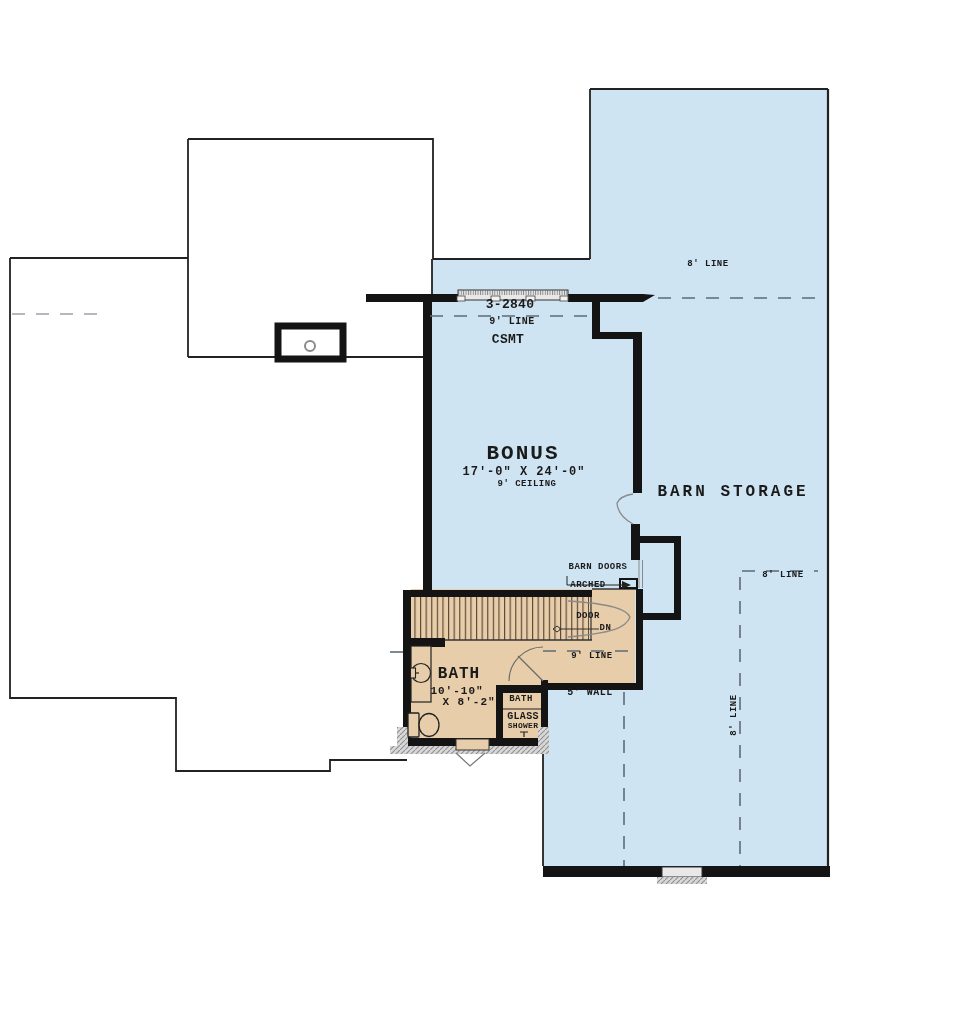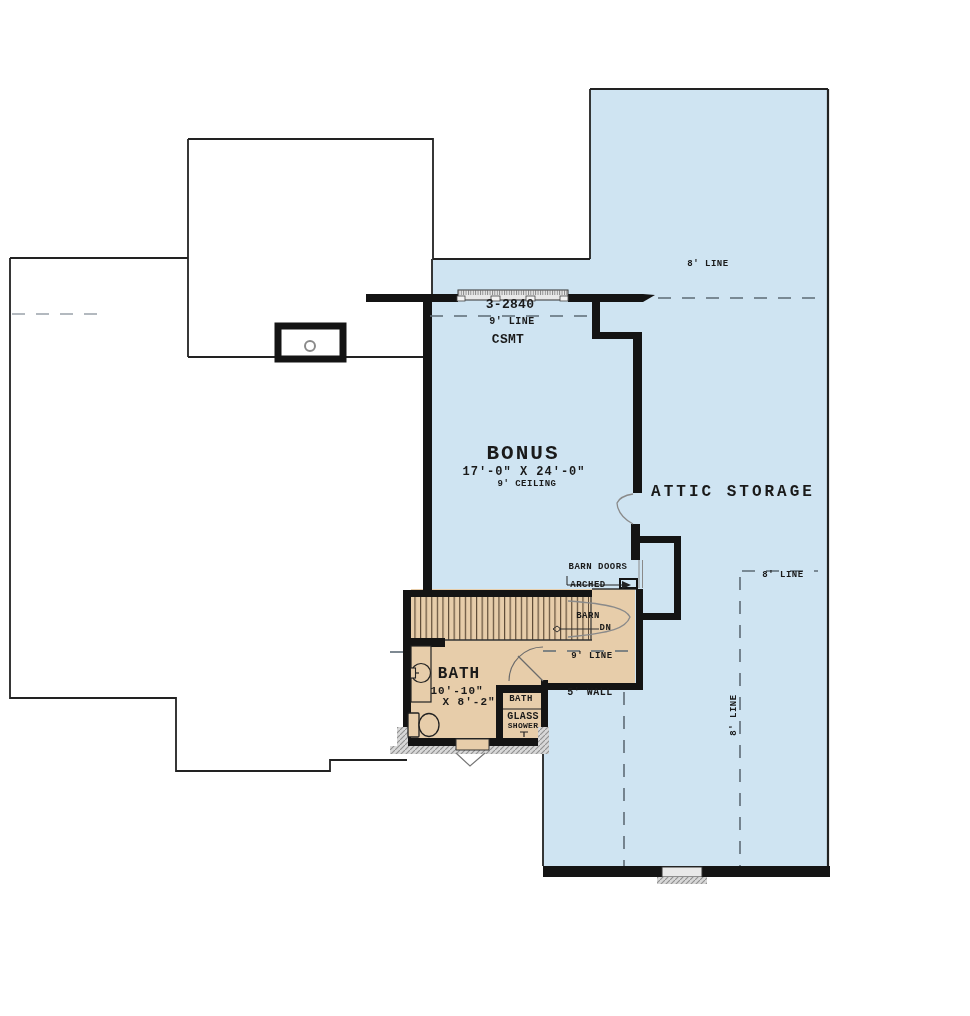--- a/index.html
+++ b/index.html
@@ -149,25 +149,25 @@
 
 <div class="lbl tiny" style="left:708px;top:264px;">8' LINE</div>
 <div class="lbl micro" style="left:510px;top:304px;">3-2840</div>
 <div class="lbl micro" style="left:508px;top:311px;margin-top:28px;">CSMT</div>
 <div class="lbl tiny" style="left:512px;top:322px;font-size:10px;">9' LINE</div>
 
 <div class="lbl room-name" style="left:523px;top:453px;">BONUS</div>
 <div class="lbl room-dim" style="left:524px;top:472px;">17'-0" X 24'-0"</div>
 <div class="lbl tiny" style="left:527px;top:484px;">9' CEILING</div>
 
-<div class="lbl room-name" style="left:733px;top:492px;letter-spacing:3px;font-size:16px;">ATTIC STORAGE</div>
+<div class="lbl room-name" style="left:733px;top:492px;letter-spacing:3px;font-size:16px;">BARN STORAGE</div>
 
 <div class="lbl tiny" style="left:598px;top:567px;text-align:right;">BARN DOORS</div>
 <div class="lbl tiny" style="left:588px;top:585px;">ARCHED</div>
-<div class="lbl tiny" style="left:588px;top:616px;">BARN</div>
+<div class="lbl tiny" style="left:588px;top:616px;">DOOR</div>
 <div class="lbl tiny" style="left:587px;top:628px;padding-left:37px;">DN</div>
 
 <div class="lbl tiny" style="left:783px;top:575px;">8' LINE</div>
 <div class="lbl tiny vert" style="left:734px;top:715px;">8' LINE</div>
 
 <div class="lbl tiny" style="left:592px;top:656px;">9' LINE</div>
 <div class="lbl tiny" style="left:590px;top:693px;font-size:10px;">5' WALL</div>
 
 <div class="lbl tiny" style="left:521px;top:699px;">BATH</div>
 <div class="lbl micro" style="left:523px;top:717px;font-size:10px;">GLASS</div>

